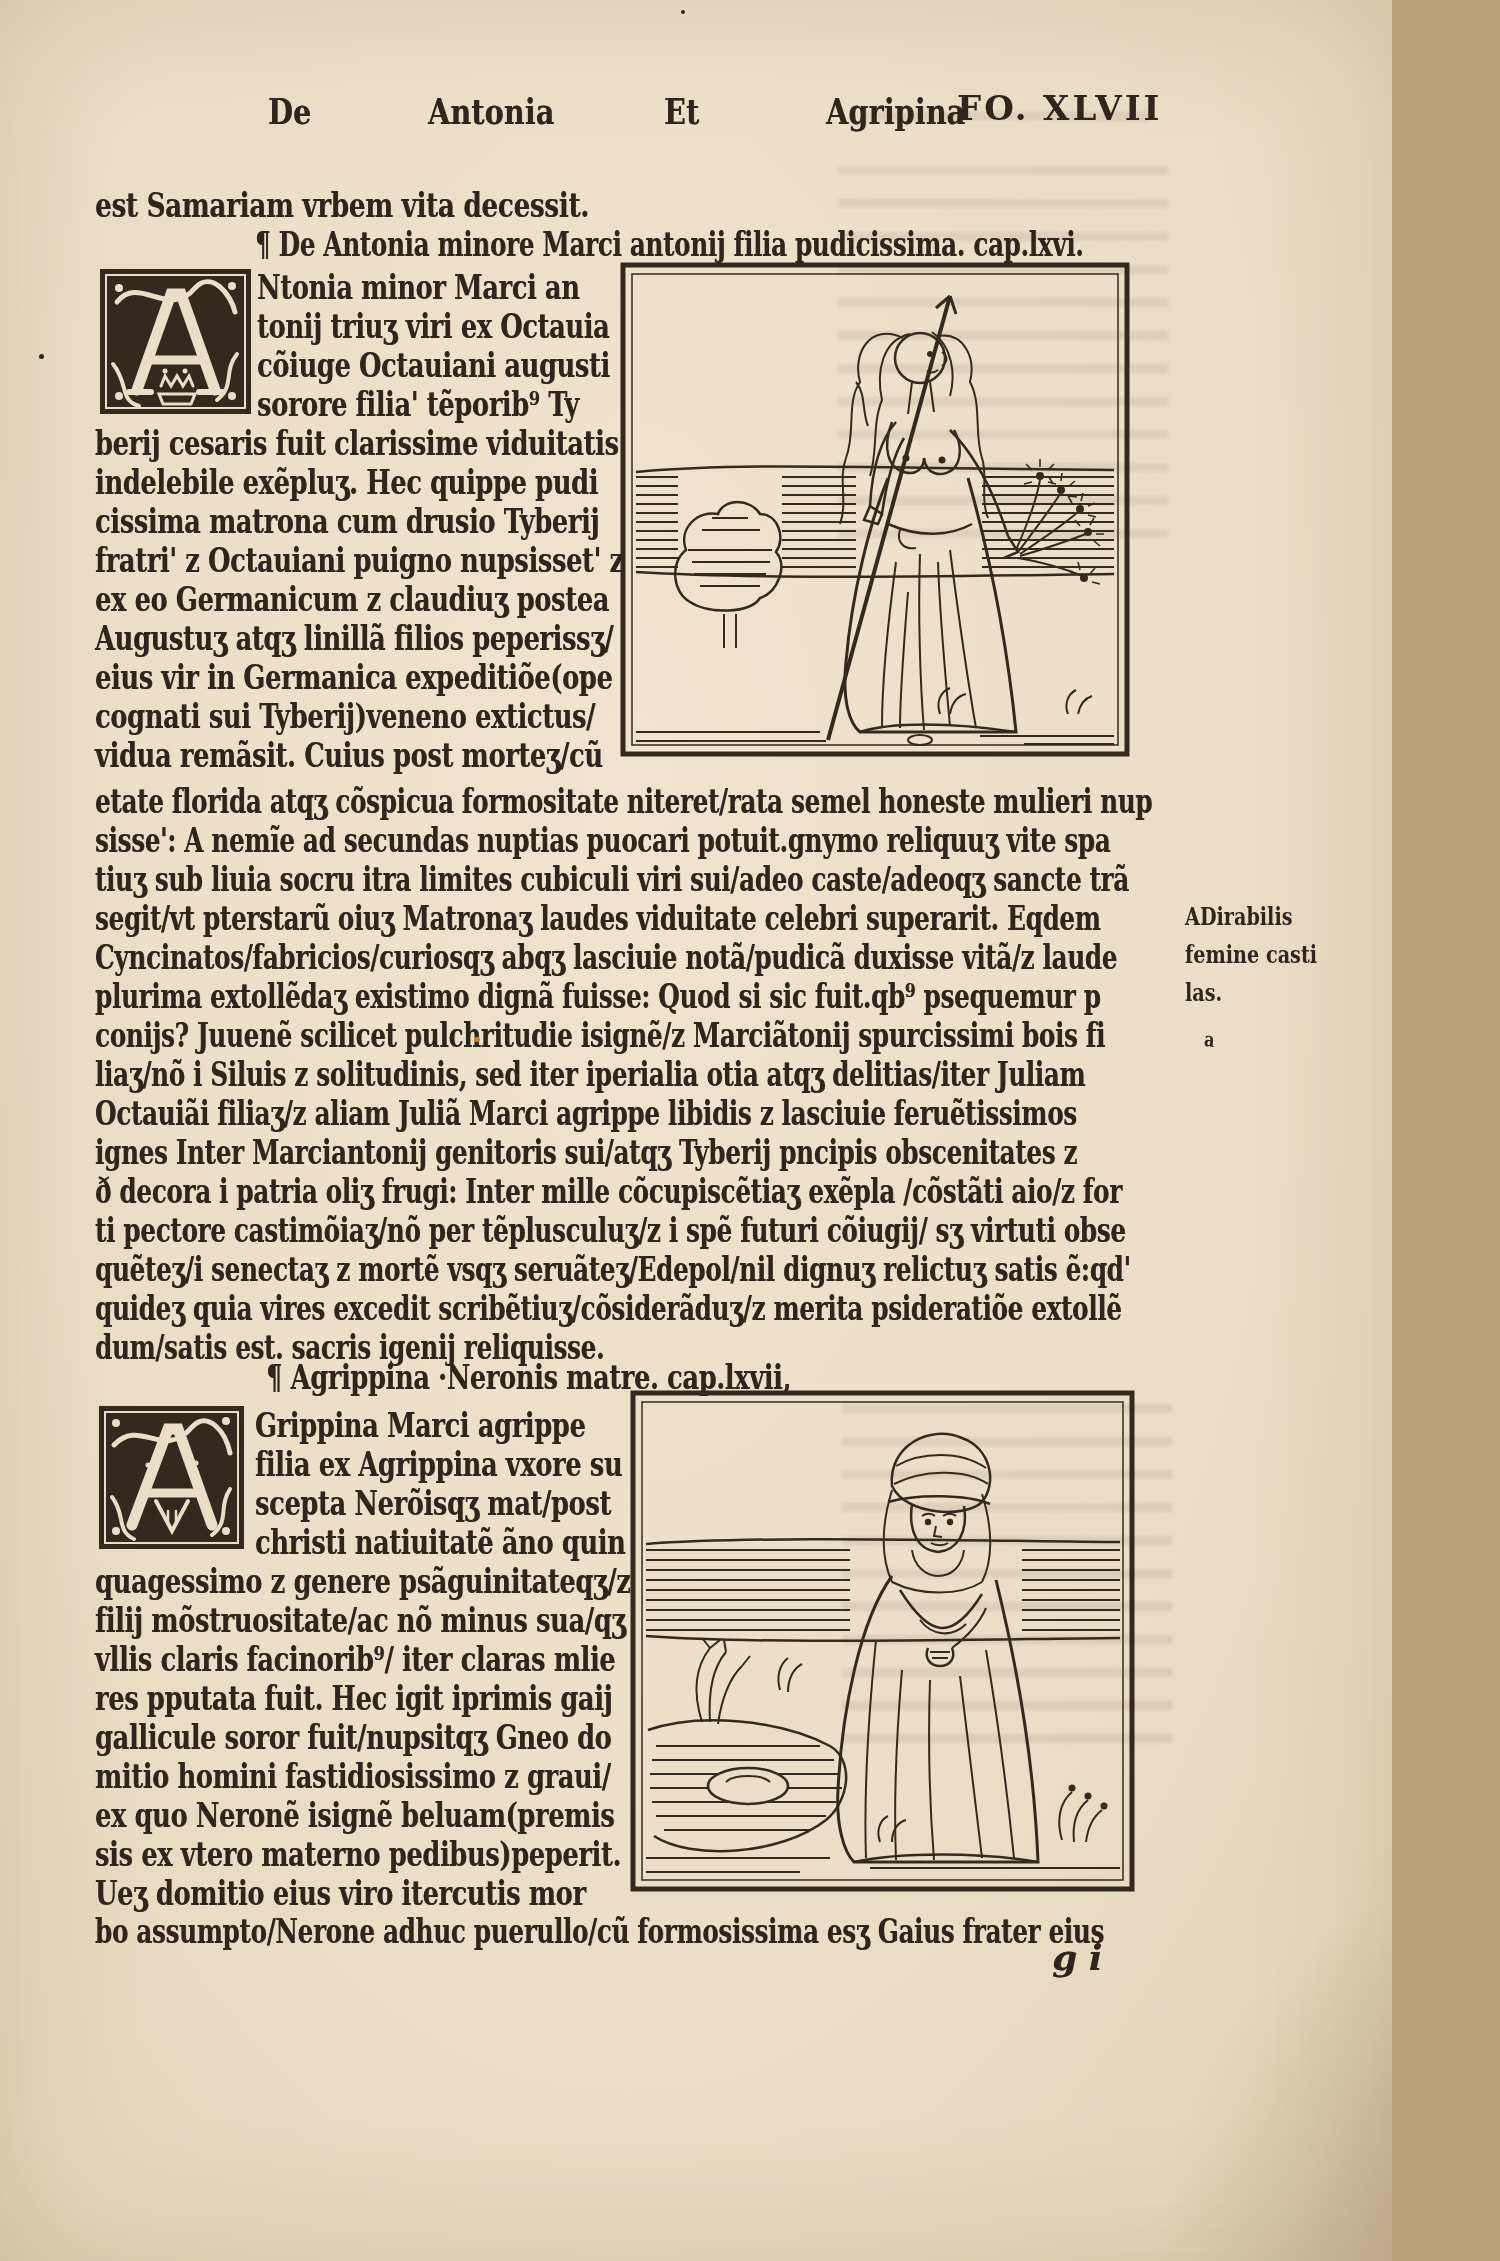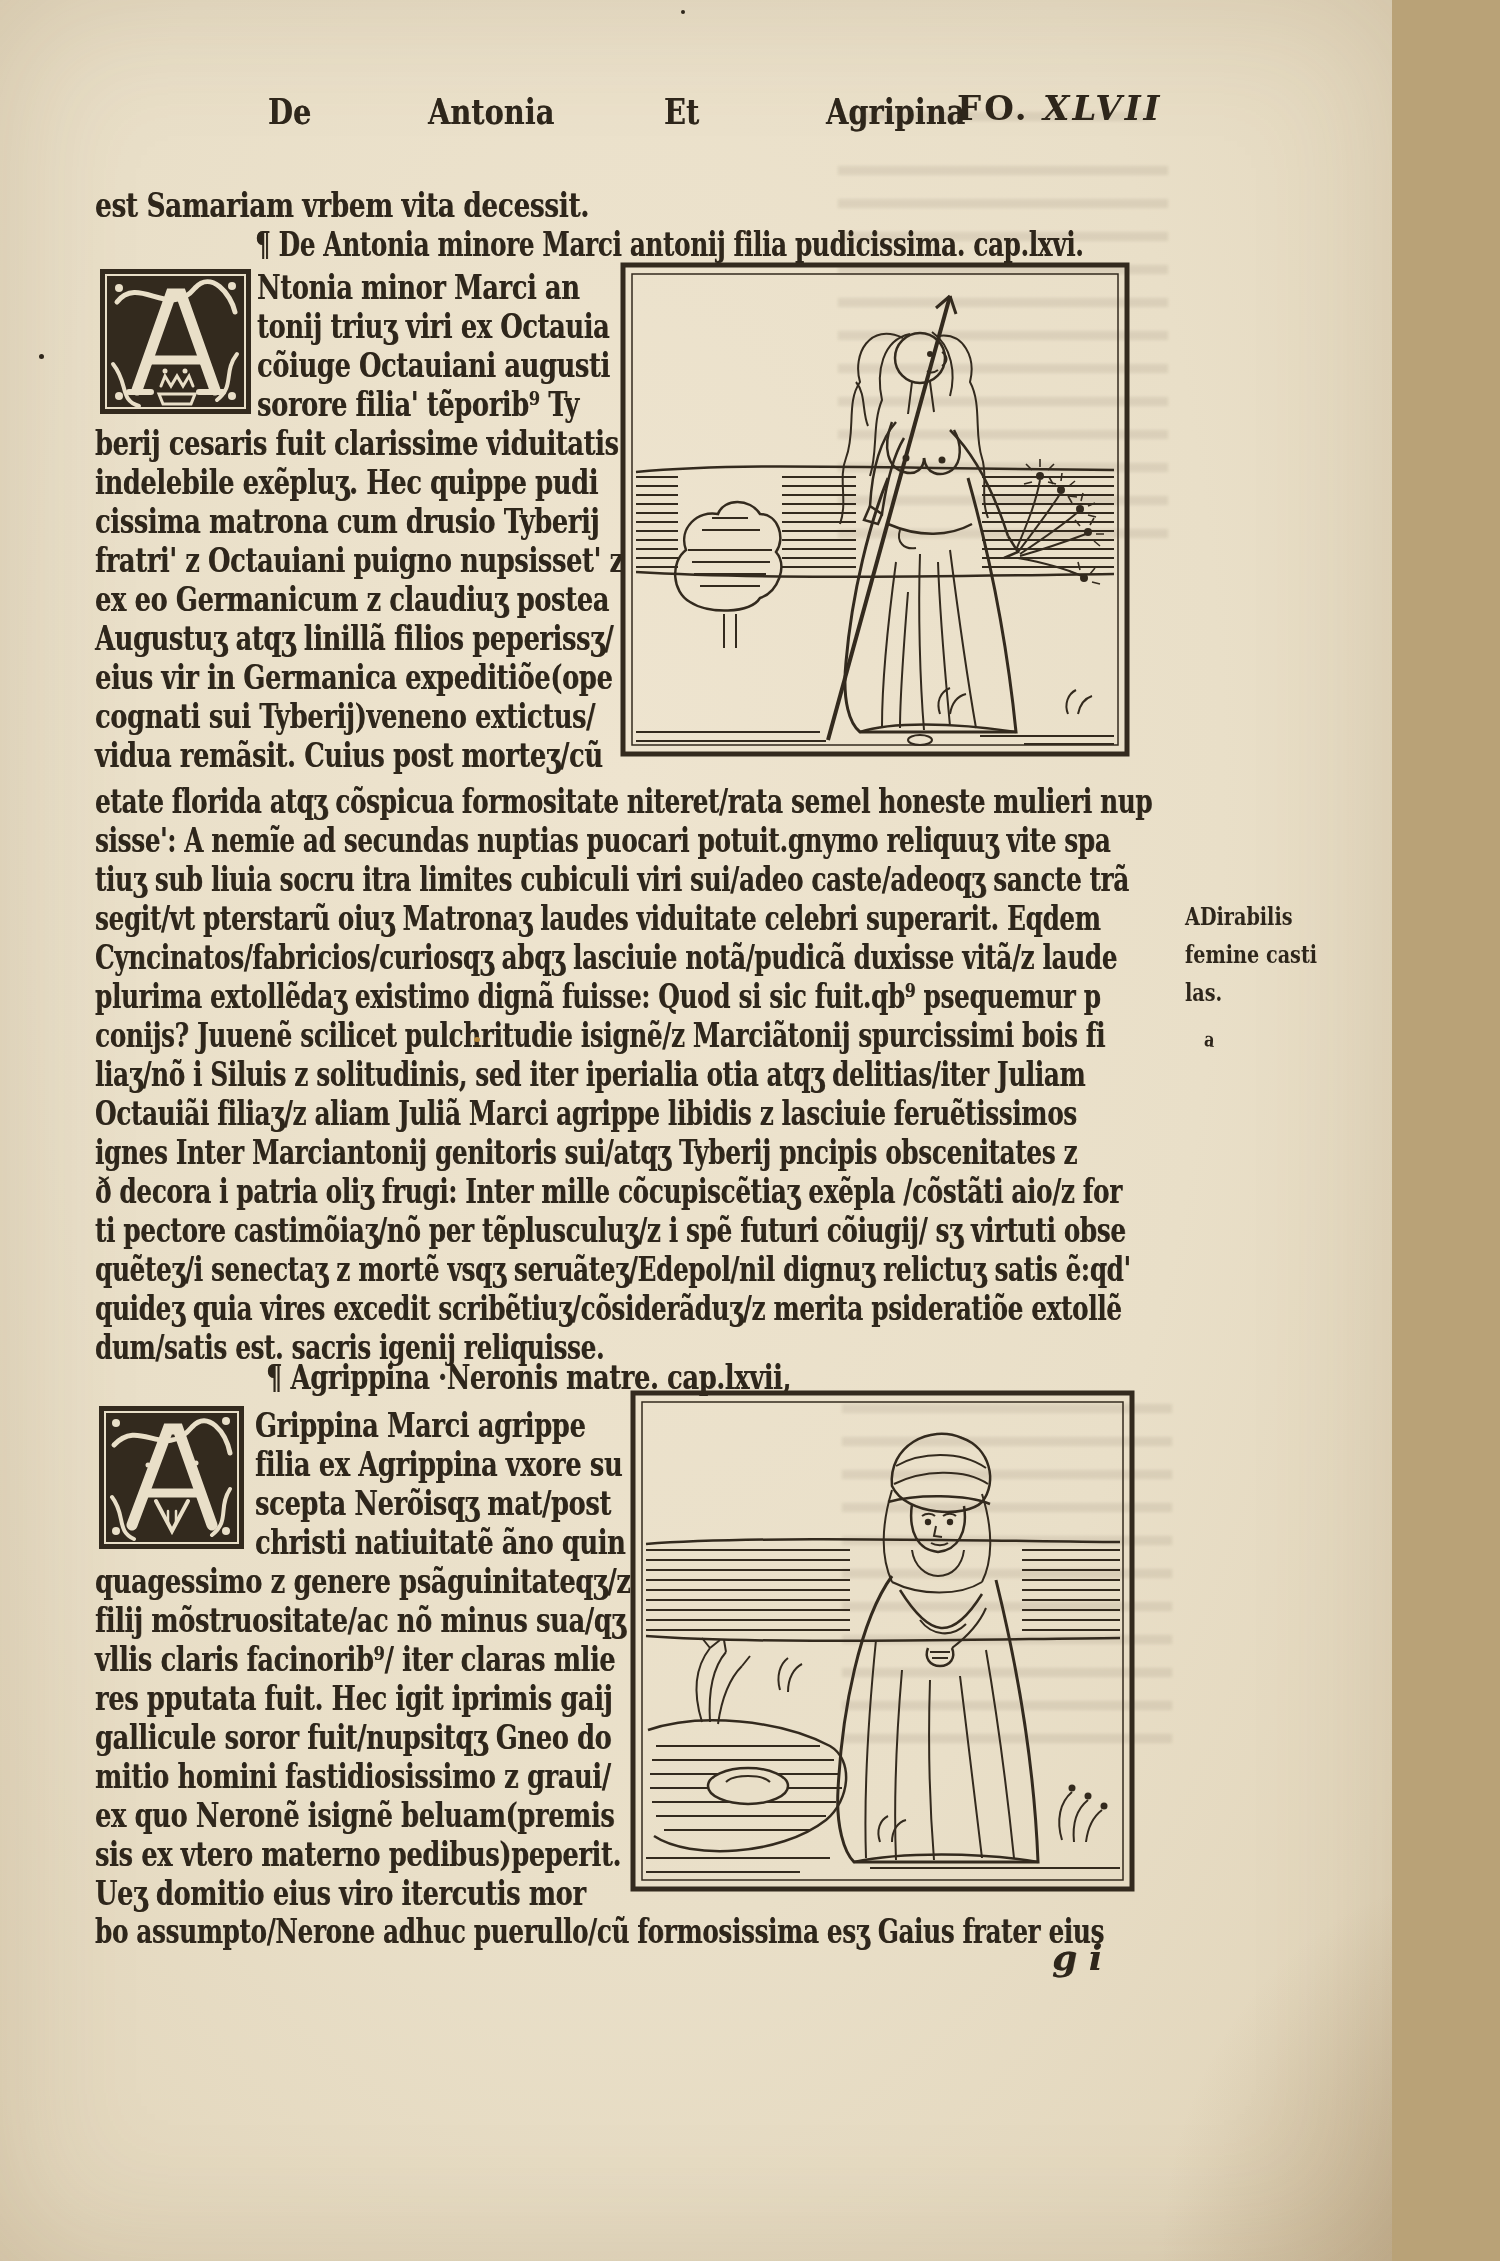--- a/index.html
+++ b/index.html
@@ -40,21 +40,21 @@
 
   <div class="abs ghost" style="left:860px;top:88px;width:290px;height:48px;"></div>
   <div class="abs ghost" style="left:838px;top:142px;width:330px;height:400px;"></div>
   <div class="abs ghost" style="left:842px;top:1380px;width:330px;height:380px;"></div>
 
   <div class="abs hdword" style="left:268px;top:90px;">De</div>
   <div class="abs hdword" style="left:428px;top:90px;">Antonia</div>
   <div class="abs hdword" style="left:664px;top:90px;">Et</div>
   <div class="abs hdword" style="left:826px;top:90px;">Agripina</div>
   <div class="abs folio" style="left:957px;top:88px;text-align:center;">FO.</div>
-  <div class="abs folio" style="left:1043px;top:88px;font-style:italic;">XLVII</div>
+  <div class="abs folio" style="left:1043px;top:88px;">XLVII</div>
 
   <div class="abs bl sx80" style="left:95px;top:186px;">est Samariam vrbem vita decessit.</div>
 
   <div class="abs bl sx75" style="left:255px;top:225px;">¶ De Antonia minore Marci antonij filia pudicissima. cap.lxvi.</div>
 
   <div class="abs" style="left:99px;top:268px;">
     <svg width="153" height="147" viewBox="0 0 153 147">
       <rect x="1" y="1" width="151" height="145" fill="#332a1e"></rect>
       <rect x="7" y="7" width="139" height="133" fill="none" stroke="#e9dfc8" stroke-width="2"></rect>
       <g stroke="#e9dfc8" fill="none" stroke-linecap="round">

